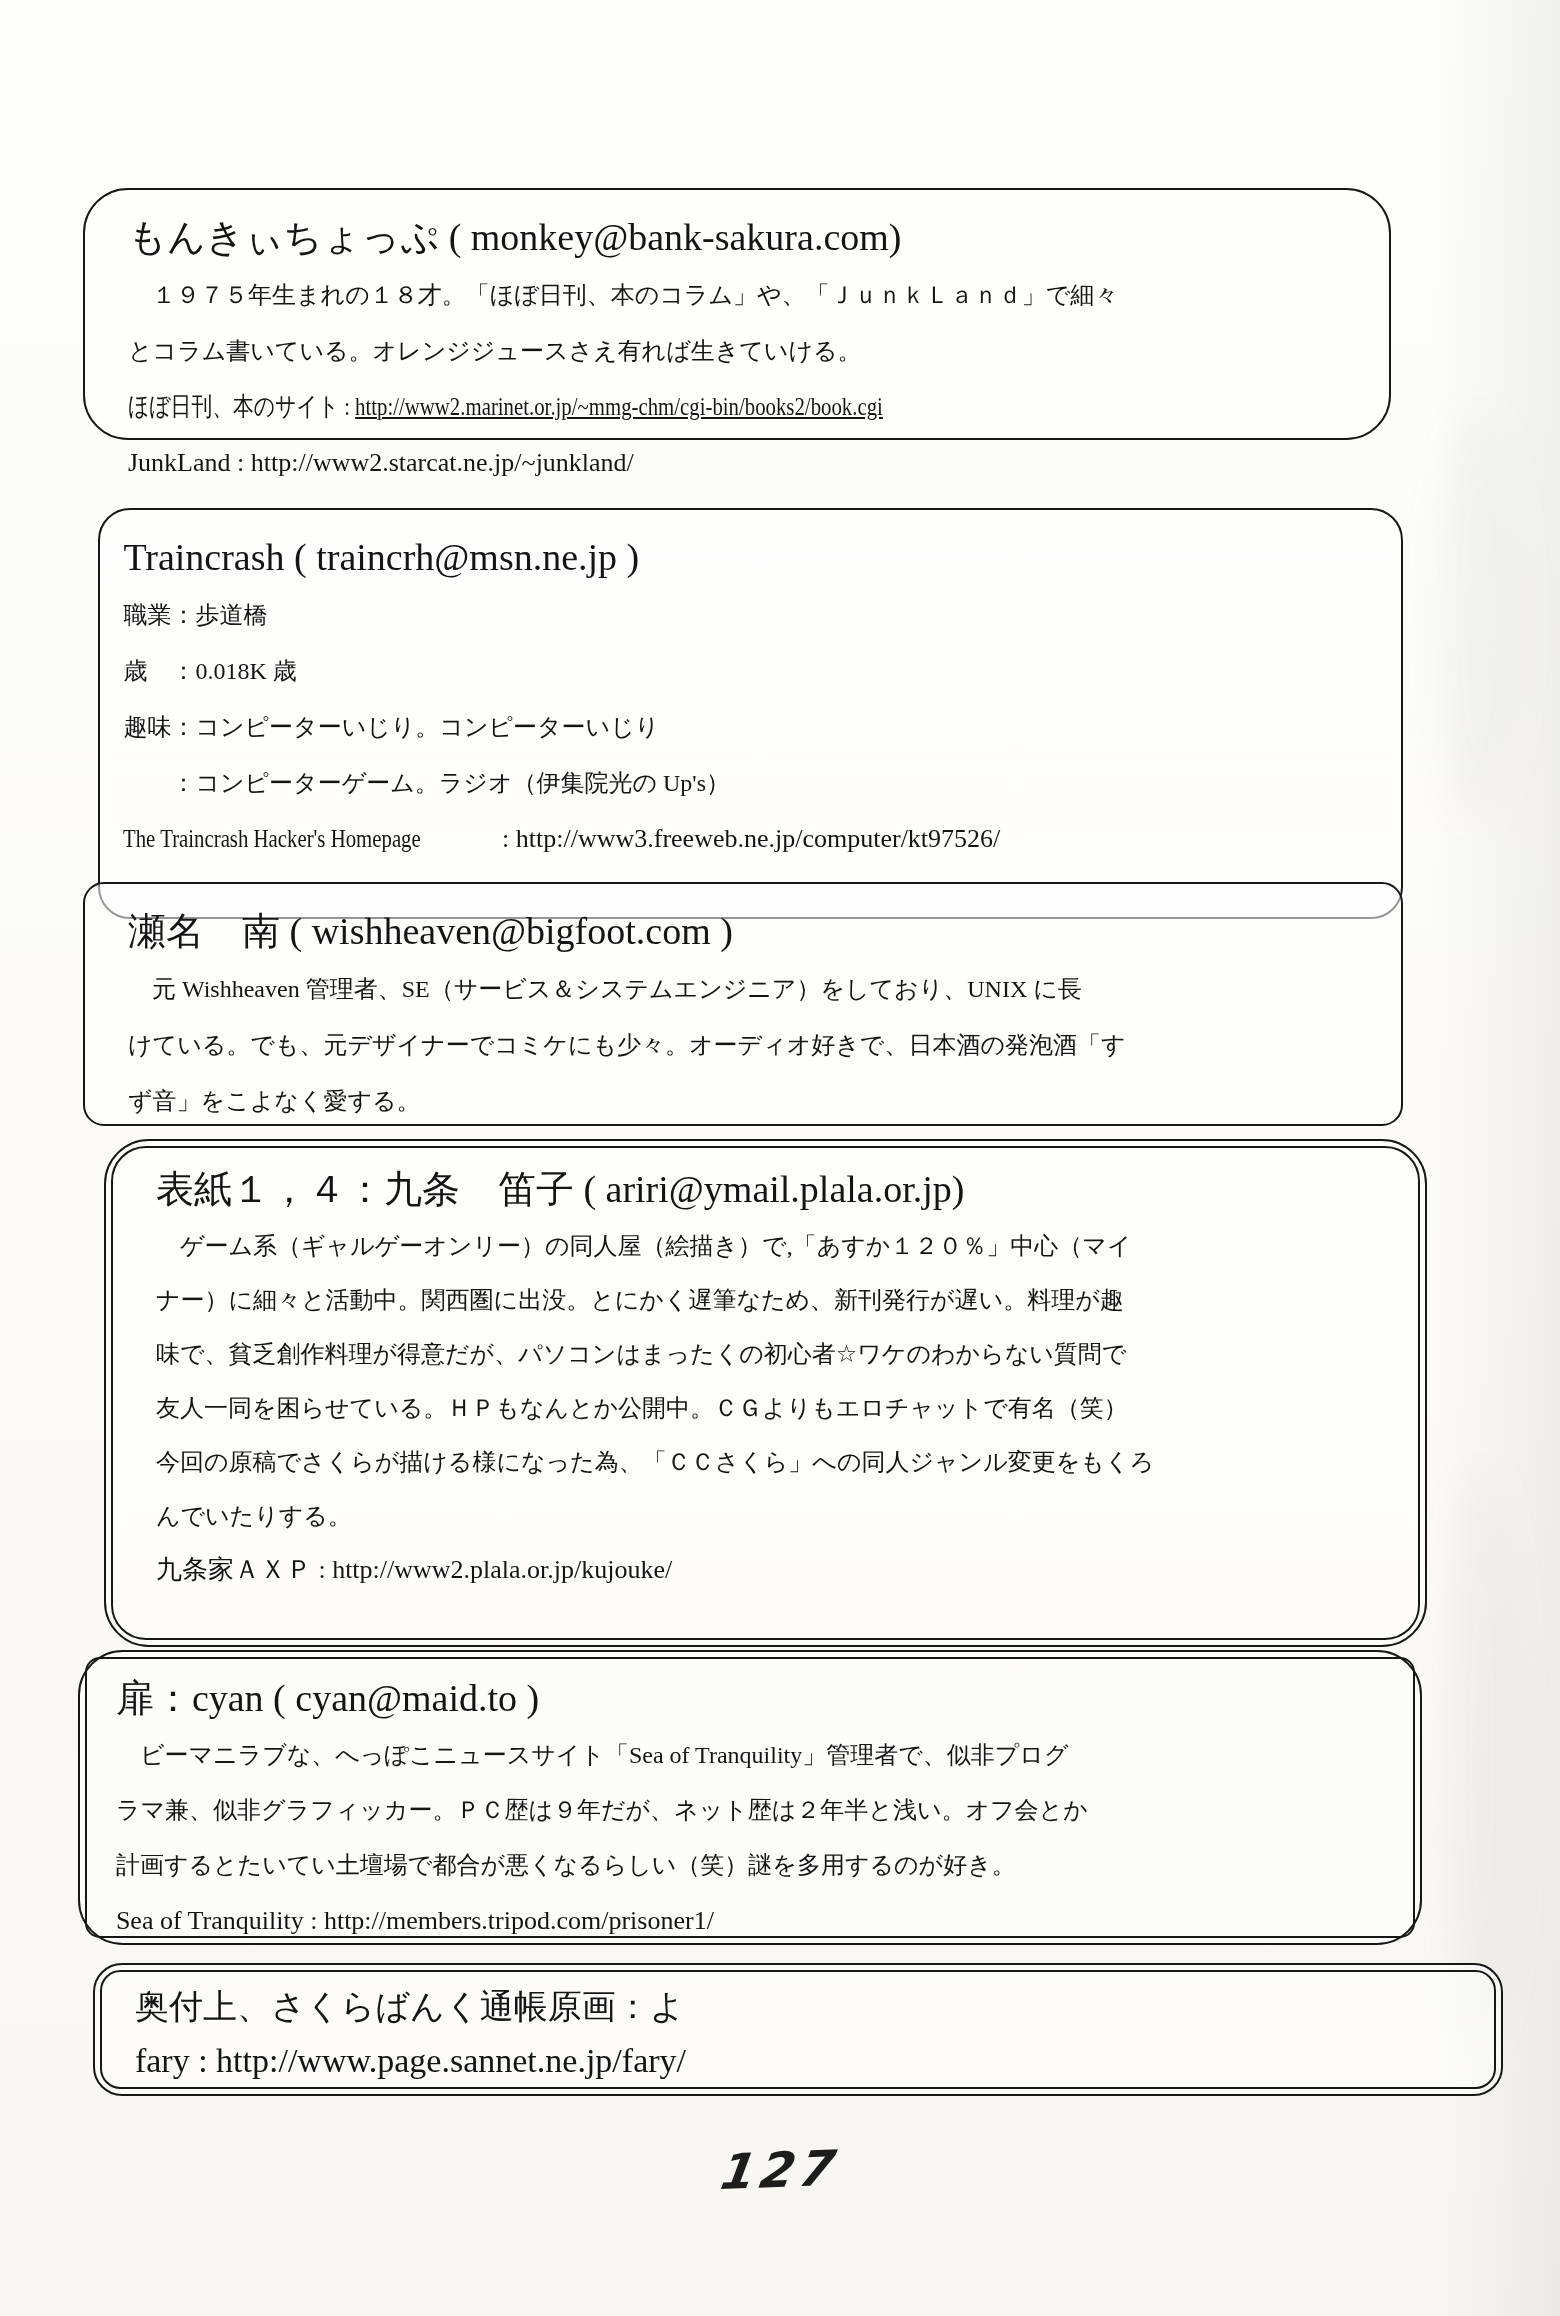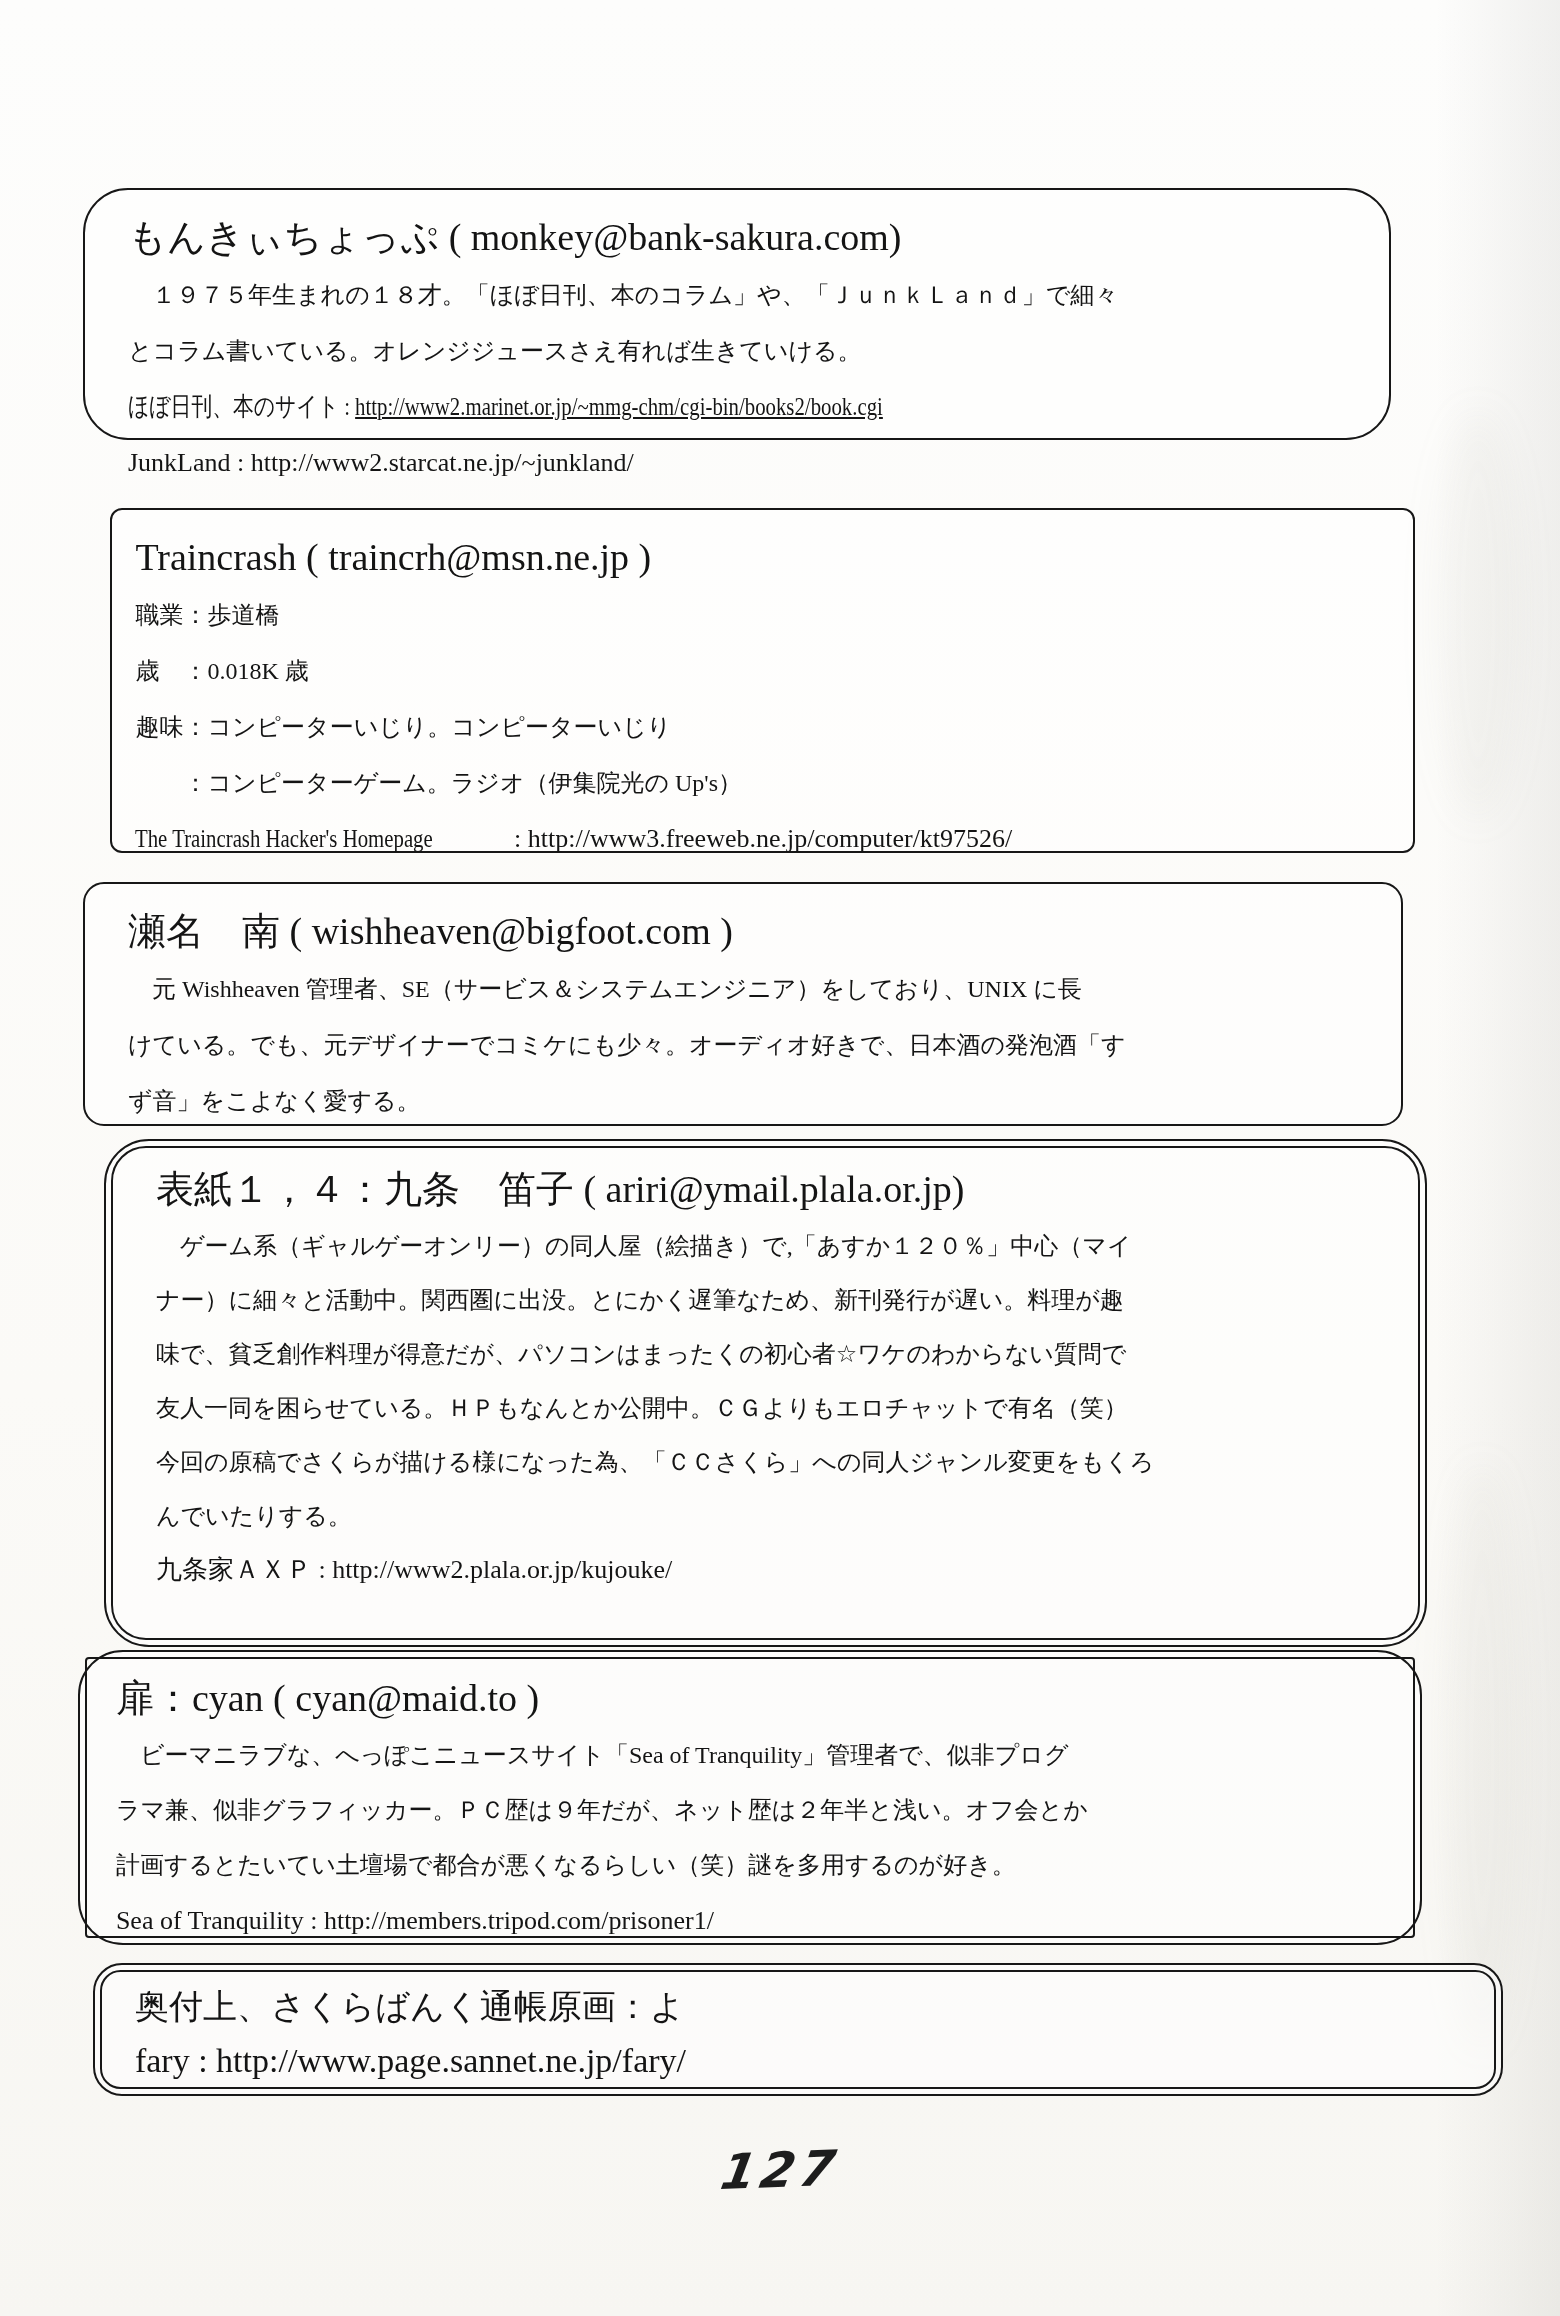--- a/index.html
+++ b/index.html
@@ -33,29 +33,29 @@
   .line {
     font-size:24px; line-height:56px; white-space:nowrap;
     font-family:"Liberation Serif","DejaVu Serif","DejaVu Sans",serif;
   }
   .urlline { font-size:26px; line-height:56px; white-space:nowrap; }
   .cond { display:inline-block; transform:scaleX(0.80); transform-origin:0 60%; }
   .u { text-decoration:underline; }
 
   
   #b1 { left:83px;  top:188px;  width:1308px; height:252px; border-radius:45px; }
-  #b2 { left:110px; top:508px;  width:1305px; height:345px; border-radius:12px; }
+  #b2 { left:98px; top:508px;  width:1305px; height:411px; border-radius:32px; }
   #b2 .content { padding-left:23.4px; }
   #b3 { left:83px;  top:882px;  width:1320px; height:244px; border-radius:21px; }
   #b4 { left:104px; top:1139px; width:1323px; height:508px; border-radius:45px; }
   #b4 .inner { border-radius:35px; }
   #b4 .content { padding-top:11.7px; }
   #b4 .line, #b4 .urlline { line-height:54px; }
   #b5 { left:78px;  top:1650px; width:1344px; height:295px; border-radius:45px; }
-  #b5 .inner { border-radius:4px; }
+  #b5 .inner { border-radius:15px; }
   #b5 .content { padding:9.8px 23.4px 0 29px; }
   #b5 .line, #b5 .urlline { line-height:55px; }
   #b6 { left:93px;  top:1963px; width:1410px; height:133px; border-radius:29px; }
   #b6 .inner { border-radius:20.5px; }
   #b6 .content { padding:7.8px 23.4px 0 33px; }
   #b6 .line, #b6 .urlline { font-size:34px; line-height:54px; }
 
   #page-number {
     position:absolute; left:683px; top:2142px; width:195px; text-align:center;
     font-family:"DejaVu Sans","Liberation Sans",sans-serif;

